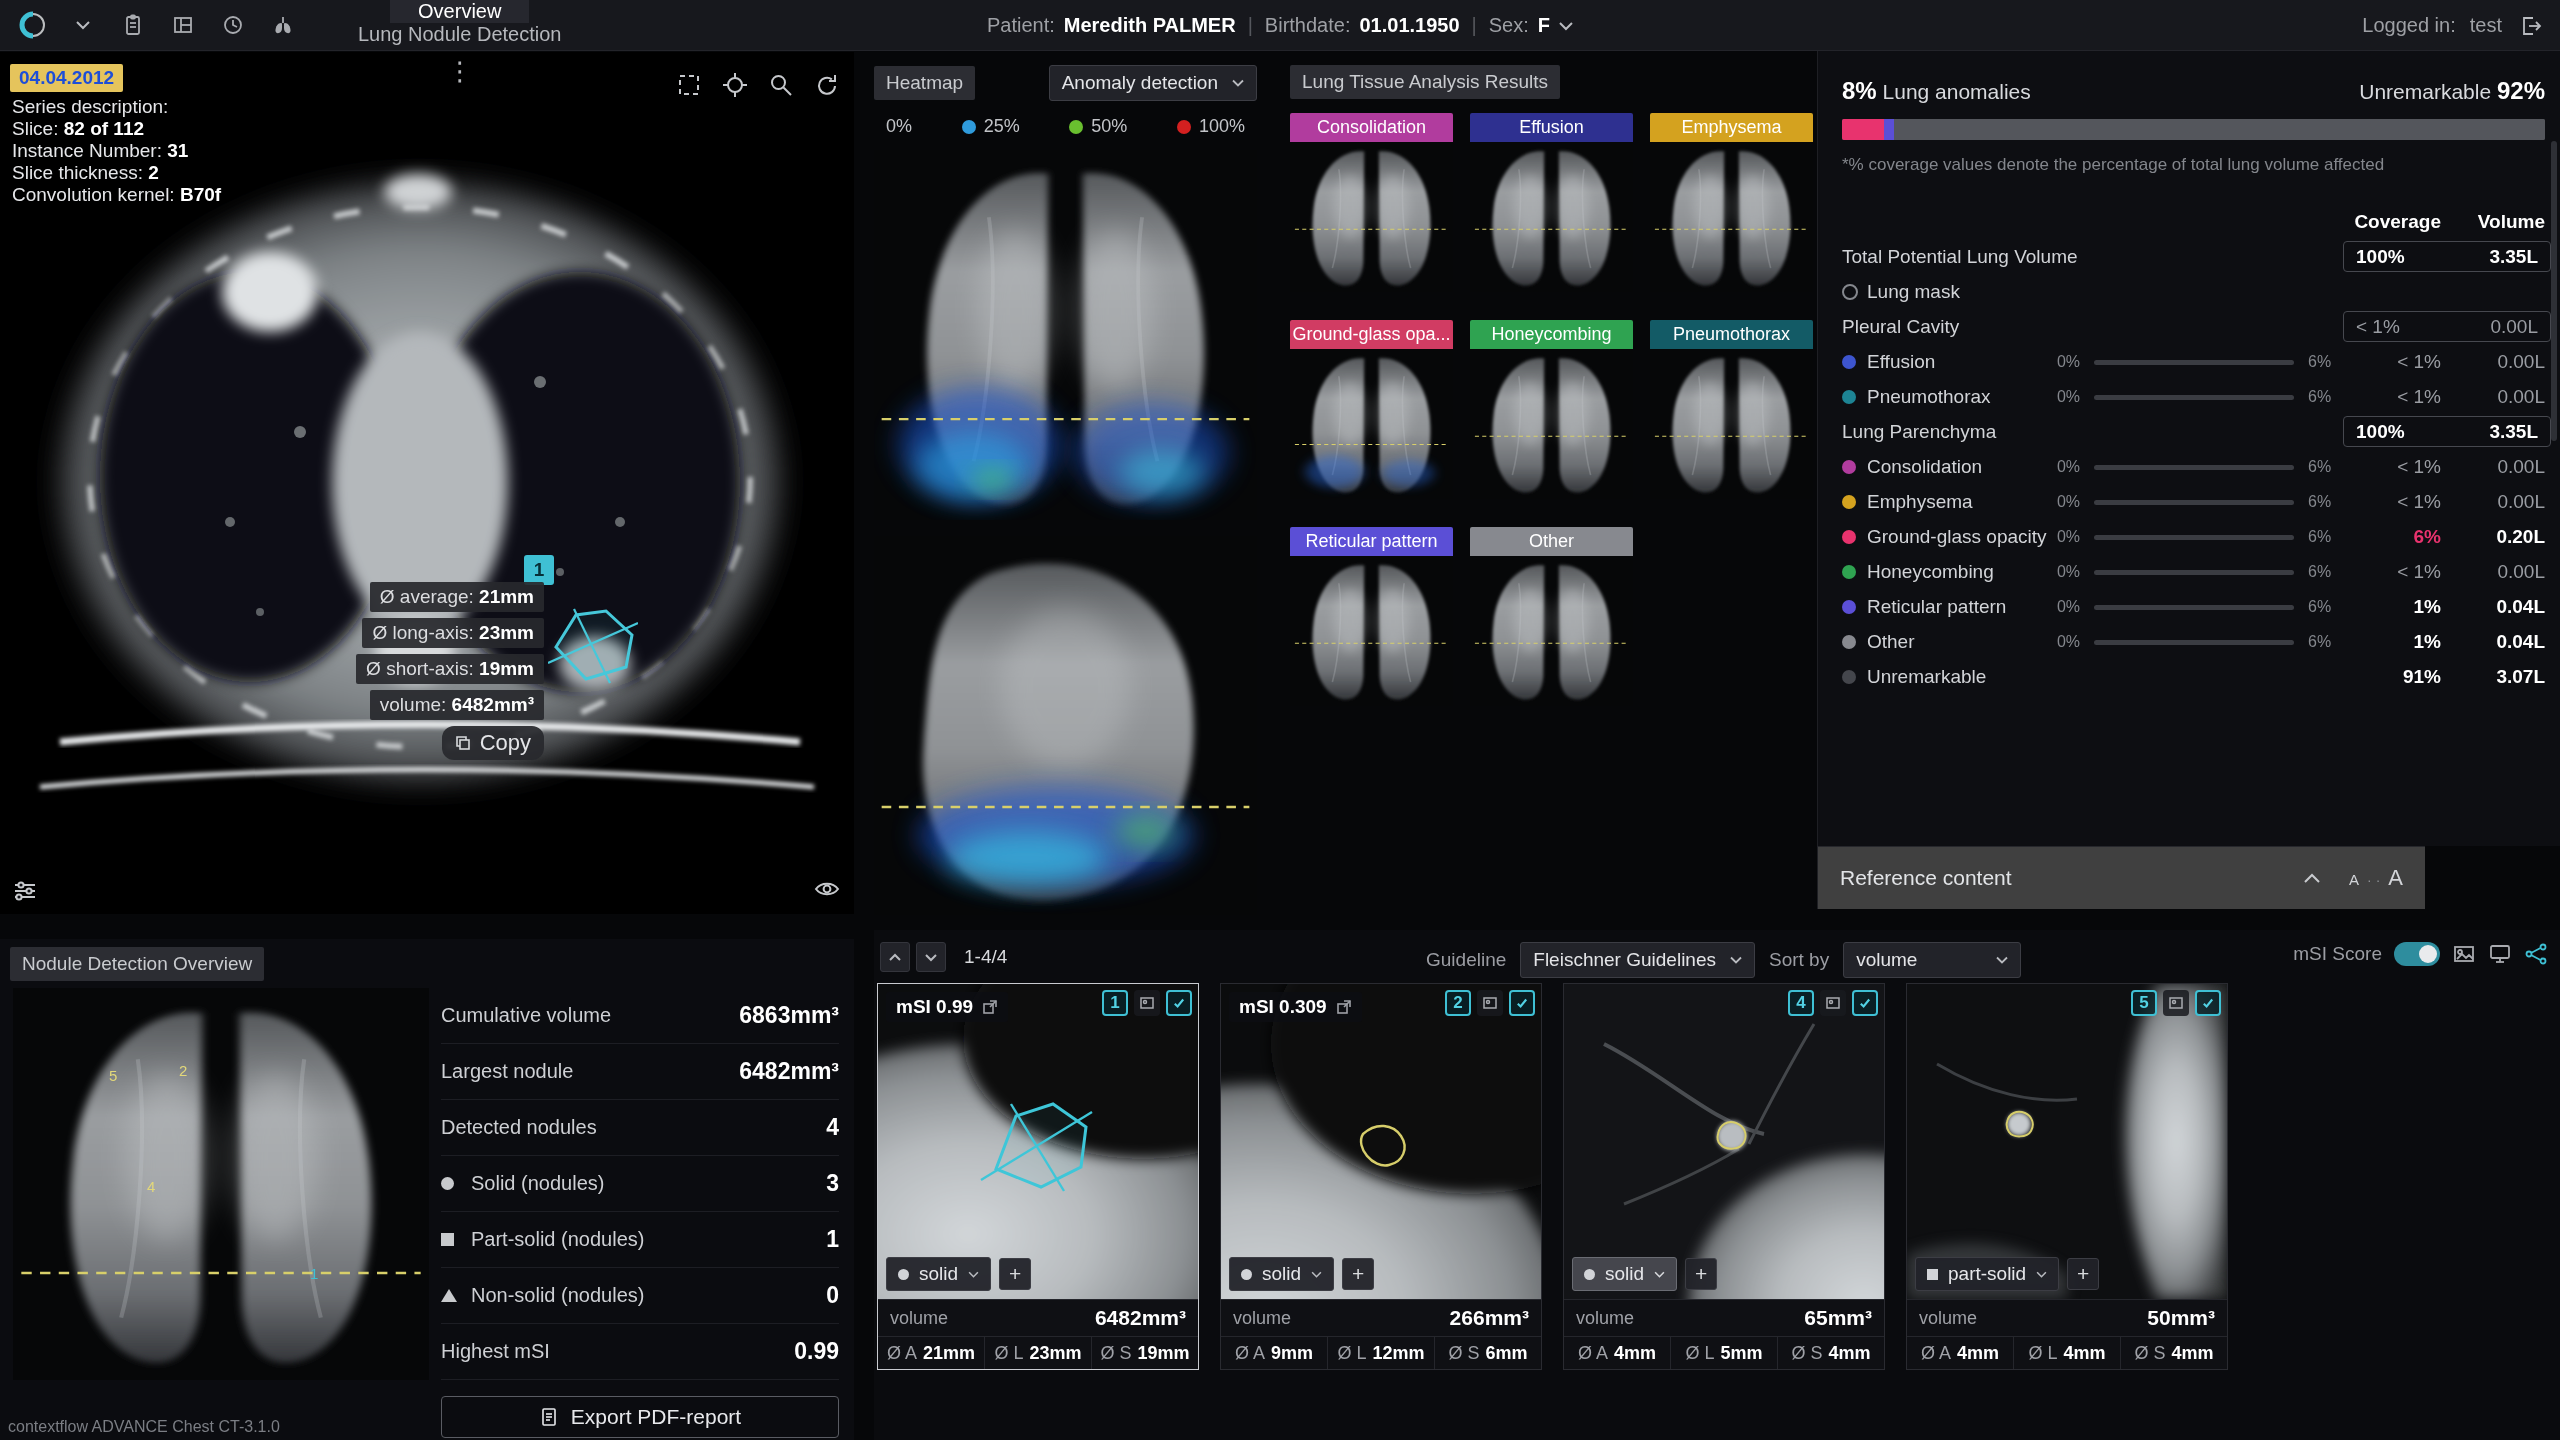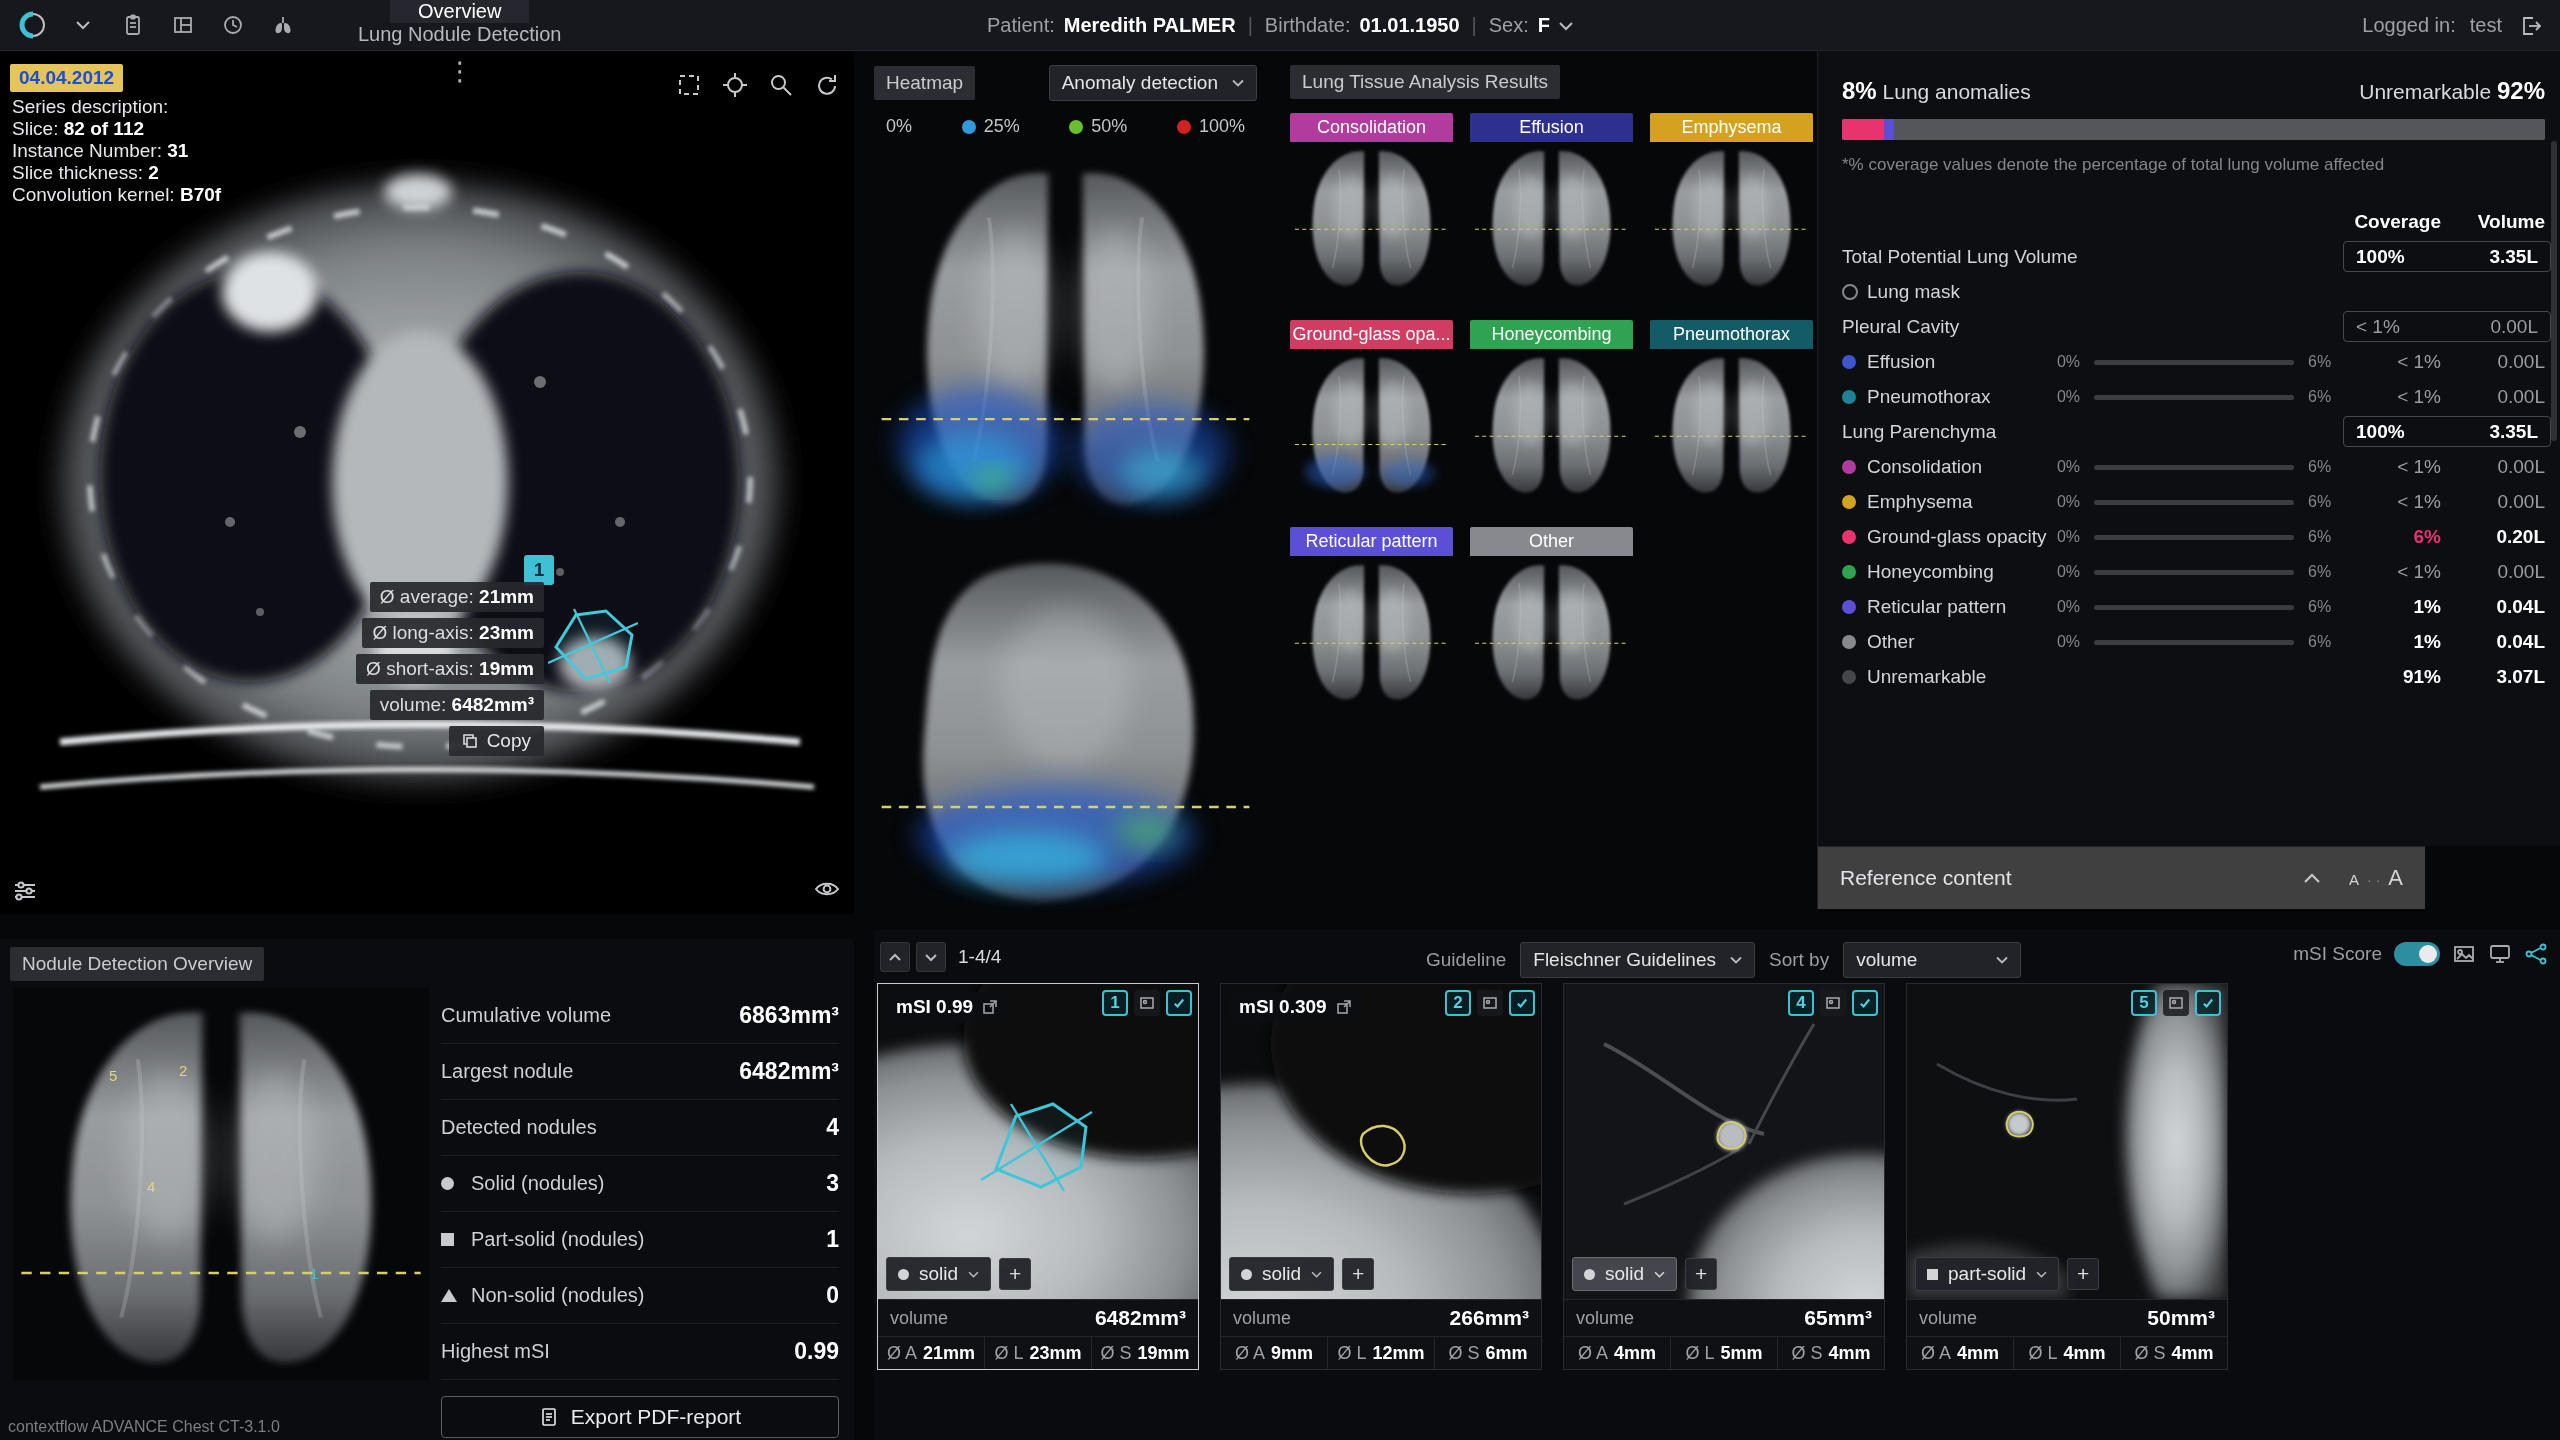--- a/index.html
+++ b/index.html
@@ -41,21 +41,21 @@
 #viewer-tools{position:absolute;right:14px;top:20px;display:flex;gap:20px;color:#c6c8cc;}
 #nodule-marker{position:absolute;left:524px;top:503px;width:30px;height:30px;background:#3fc0d4;
                color:#073038;font-weight:bold;font-size:19px;display:flex;align-items:center;
                justify-content:center;border-radius:3px;}
 #nodule-outline{position:absolute;left:548px;top:553px;}
 #nodule-tooltip{position:absolute;right:310px;top:530px;text-align:right;}
 .tt-row{margin-bottom:6px;}
 .tt-chip{display:inline-block;background:rgba(40,41,45,.93);padding:4px 10px;font-size:19px;
          color:#dcdde0;border-radius:2px;white-space:nowrap;}
 .tt-copy{display:inline-flex;align-items:center;gap:9px;background:rgba(40,41,45,.93);
-         padding:4px 13px;font-size:19px;color:#e4e5e8;border-radius:2px;}
+         padding:4px 13px;font-size:22px;color:#e4e5e8;border-radius:12px;}
 .corner-bl{position:absolute;left:12px;bottom:10px;color:#c6c8cc;}
 .corner-br{position:absolute;right:14px;bottom:12px;color:#c6c8cc;}
 
 
 #heatmap-panel{position:absolute;left:874px;top:65px;width:383px;}
 .hm-head{display:flex;justify-content:space-between;align-items:center;}
 .hm-legend{display:flex;align-items:center;justify-content:space-between;padding:15px 12px 11px;
            font-size:18px;color:#c2c4c8;}
 .leg-item{display:flex;align-items:center;gap:8px;}
 .leg-dot{width:14px;height:14px;border-radius:50%;}
@@ -143,21 +143,21 @@
             border-radius:4px;display:flex;align-items:center;justify-content:center;gap:12px;
             font-size:21px;color:#e8e9ec;background:transparent;}
 #version{position:absolute;left:8px;bottom:4px;font-size:16px;color:#7b7e84;}
 
 
 #cards-section{position:absolute;left:874px;top:930px;width:1686px;height:510px;background:#0a0b0e;}
 #cards-toolbar{position:absolute;left:0;top:12px;width:100%;height:36px;}
 .ct-left{position:absolute;left:6px;top:0;display:flex;align-items:center;gap:6px;}
 .mini-btn{width:30px;height:30px;background:#222329;border:1px solid #34353c;border-radius:3px;
           display:flex;align-items:center;justify-content:center;color:#b9bbc0;}
-.pager{font-size:19px;color:#d8dadd;margin-left:6px;}
+.pager{font-size:19px;color:#d8dadd;margin-left:12px;}
 .ct-mid{position:absolute;left:552px;top:0;display:flex;align-items:center;gap:14px;font-size:19px;color:#9b9da3;}
 .ct-right{position:absolute;right:12px;top:0;display:flex;align-items:center;gap:12px;font-size:19px;color:#9b9da3;}
 .toggle{width:46px;height:24px;border-radius:12px;background:#2e8d9e;position:relative;}
 .toggle::after{content:"";position:absolute;right:3px;top:3px;width:18px;height:18px;border-radius:50%;background:#e9ebed;}
 #cards-row{position:absolute;left:3px;top:53px;display:flex;gap:21px;}
 .card{width:322px;background:#101116;border:1px solid #2a2b31;}
 .card.selected{border-color:#c9cbd0;}
 .card-img{position:relative;width:320px;height:315px;background:#000;overflow:hidden;}
 .msi-chip{position:absolute;left:8px;top:8px;display:flex;align-items:center;gap:9px;
           background:rgba(13,14,18,.88);padding:4px 10px;border-radius:3px;font-size:19px;font-weight:bold;color:#fff;}

